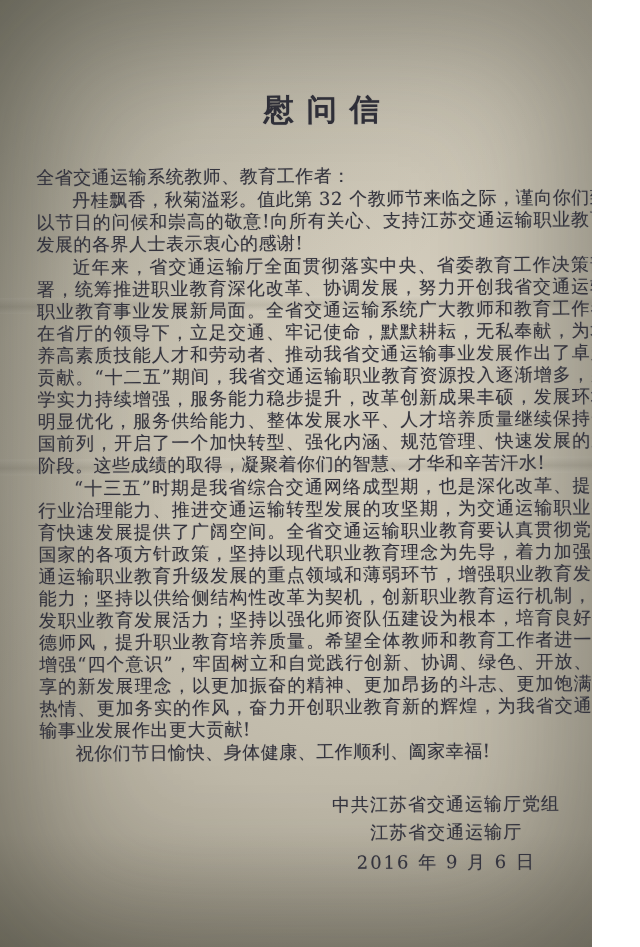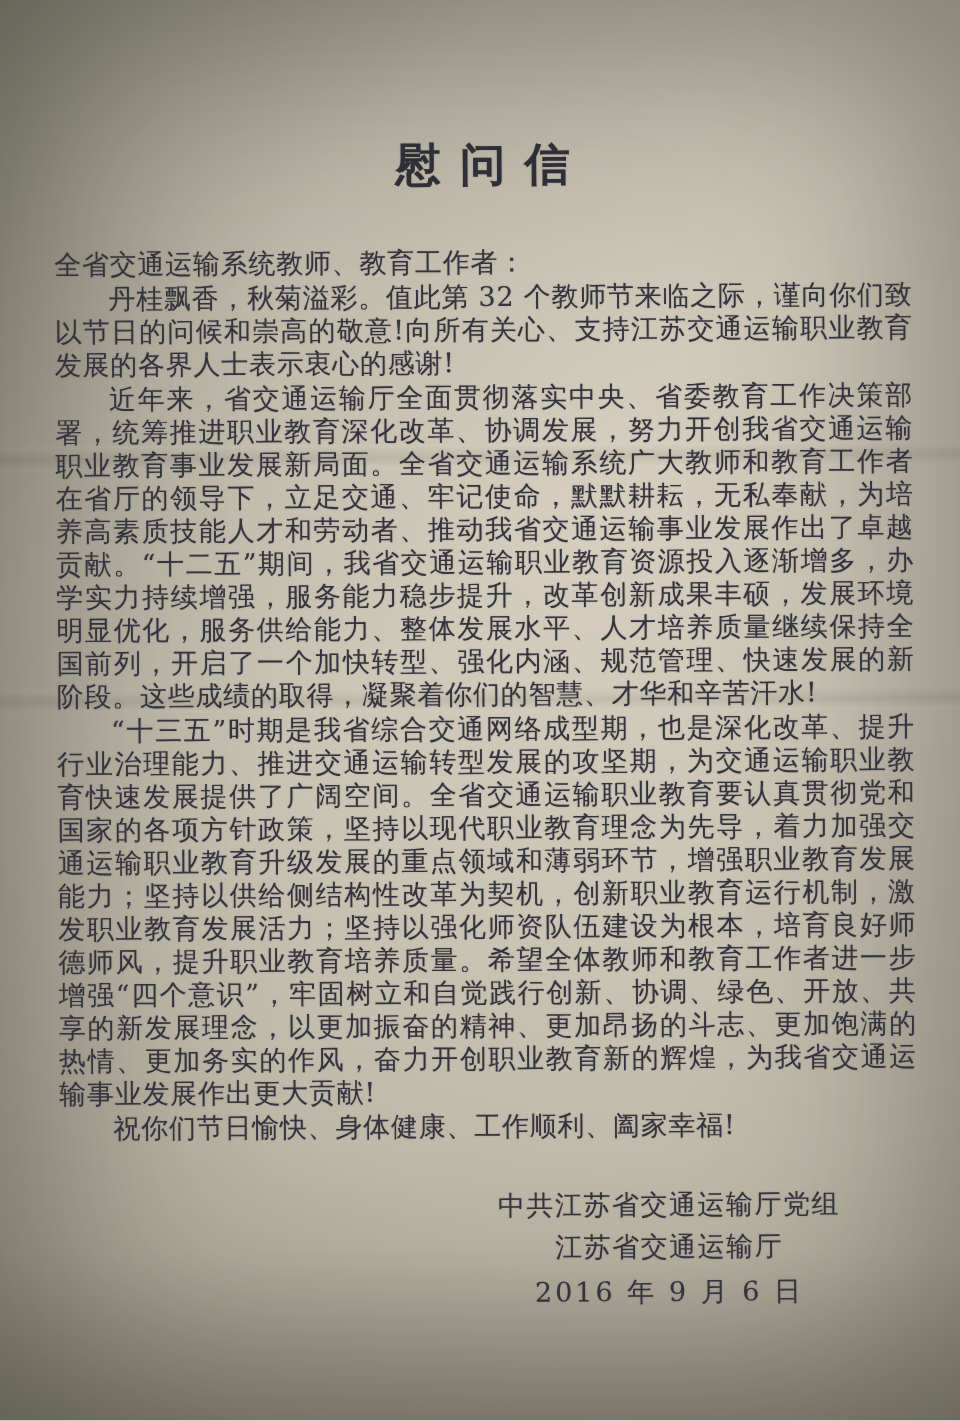--- a/index.html
+++ b/index.html
@@ -7,21 +7,21 @@
     padding: 0;
     width: 640px;
     height: 947px;
     overflow: hidden;
     font-family: "DejaVu Serif", "Liberation Serif", serif;
   }
 
   
   .photo {
     position: relative;
-    width: 640px;
+    width: 592px;
     height: 947px;
     background:
       linear-gradient(133deg, rgba(72,74,62,0.38) 0%, rgba(72,74,62,0.10) 22%, rgba(0,0,0,0) 45%),
       linear-gradient(0deg, rgba(62,60,50,0.20) 0%, rgba(0,0,0,0) 12%),
       radial-gradient(125% 95% at 63% 36%,
         #d6cfbf 0%, #cbc5b5 30%, #beb8a8 52%,
         #a8a292 72%, #938f7e 88%, #7f7c6c 100%);
     overflow: hidden;
   }
 

